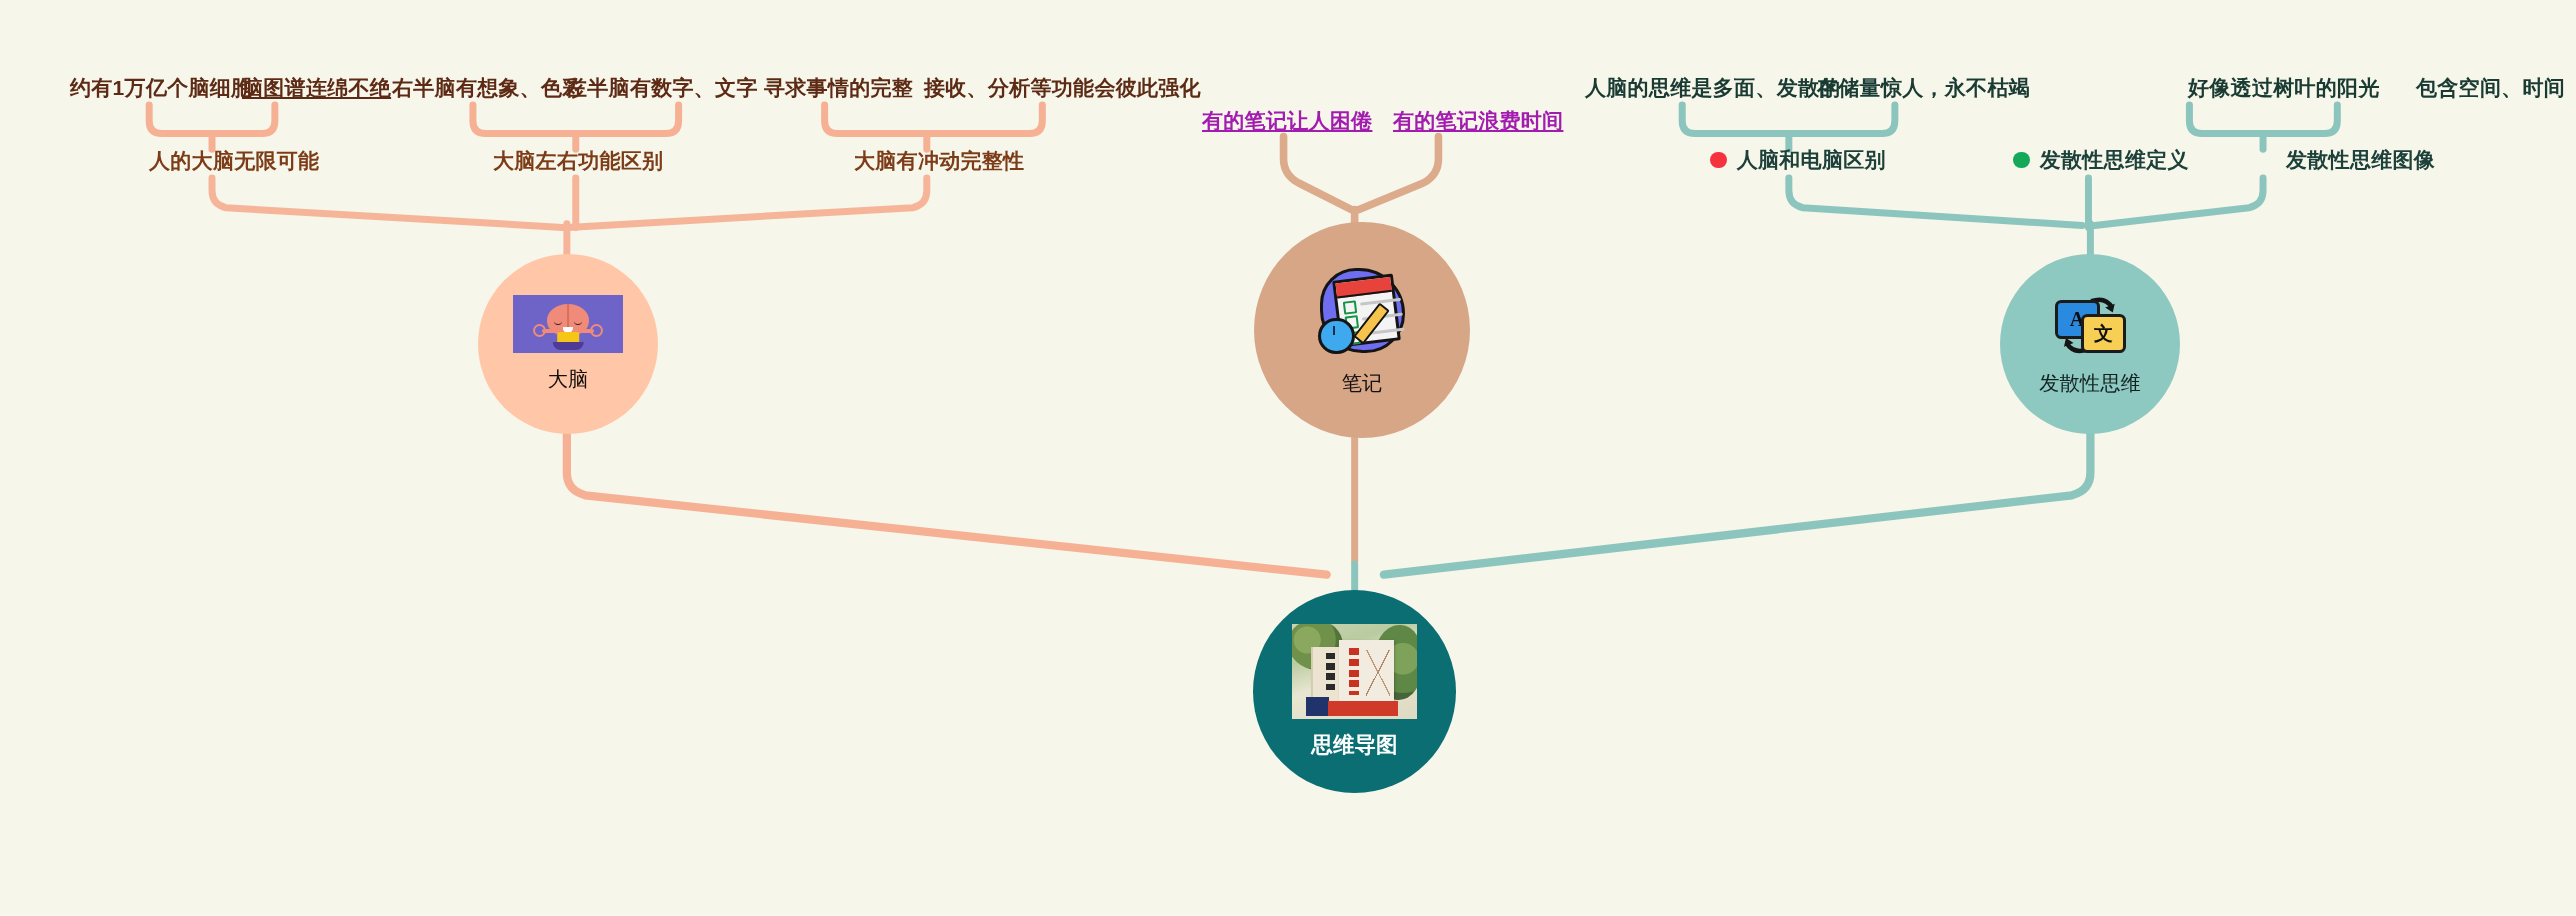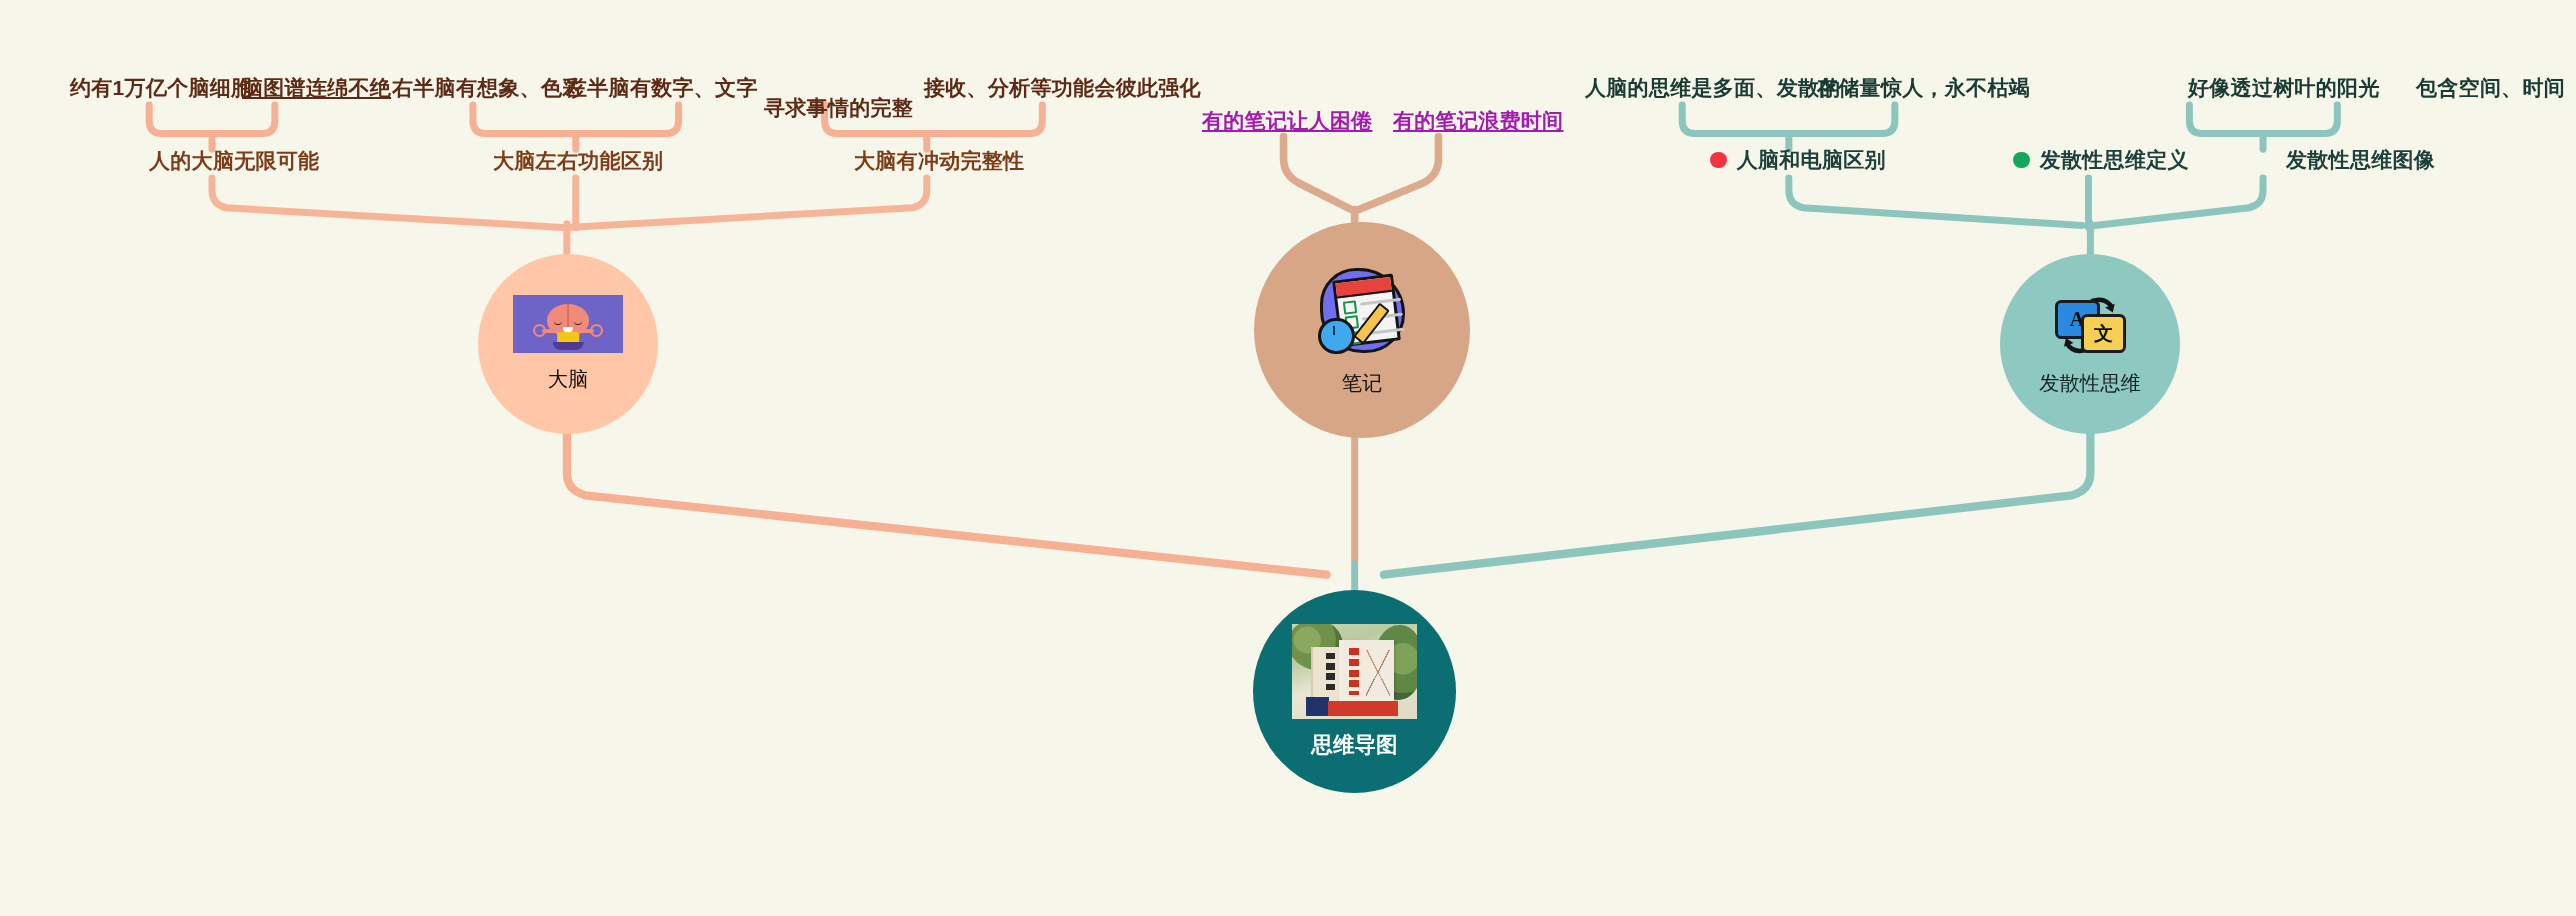--- a/index.html
+++ b/index.html
@@ -194,21 +194,21 @@
       <path d="M893,640 L893,745 Q893,772 922,780 L2090,905" stroke="#f6b195" stroke-width="13" fill="none"></path>
       <path d="M3293,640 L3293,745 Q3293,772 3264,780 L2180,905" stroke="#8cc5be" stroke-width="13" fill="none"></path>
       <path d="M2134,888 L2134,930" stroke="#8cc5be" stroke-width="11" fill="none"></path>
     </g>
   </svg>
 
   <div class="label leaf-warm" style="left:70px;top:77px;">约有1万亿个脑细胞</div>
   <div class="label leaf-warm" style="left:242px;top:77px;text-decoration:underline;">脑图谱连绵不绝</div>
   <div class="label leaf-warm" style="left:392px;top:77px;">右半脑有想象、色彩</div>
   <div class="label leaf-warm" style="left:566px;top:77px;">左半脑有数字、文字</div>
-  <div class="label leaf-warm" style="left:764px;top:77px;margin-top:20px;">寻求事情的完整</div>
+  <div class="label leaf-warm" style="left:764px;top:77px;">寻求事情的完整</div>
   <div class="label leaf-warm" style="left:924px;top:77px;">接收、分析等功能会彼此强化</div>
 
   <div class="label branch-warm" style="left:149px;top:150px;">人的大脑无限可能</div>
   <div class="label branch-warm" style="left:493px;top:150px;">大脑左右功能区别</div>
   <div class="label branch-warm" style="left:854px;top:150px;">大脑有冲动完整性</div>
 
   <div class="label leaf-note" style="left:1202px;top:110px;">有的笔记让人困倦</div>
   <div class="label leaf-note" style="left:1393px;top:110px;">有的笔记浪费时间</div>
 
   <div class="label leaf-cool" style="left:1585px;top:77px;">人脑的思维是多面、发散的</div>

